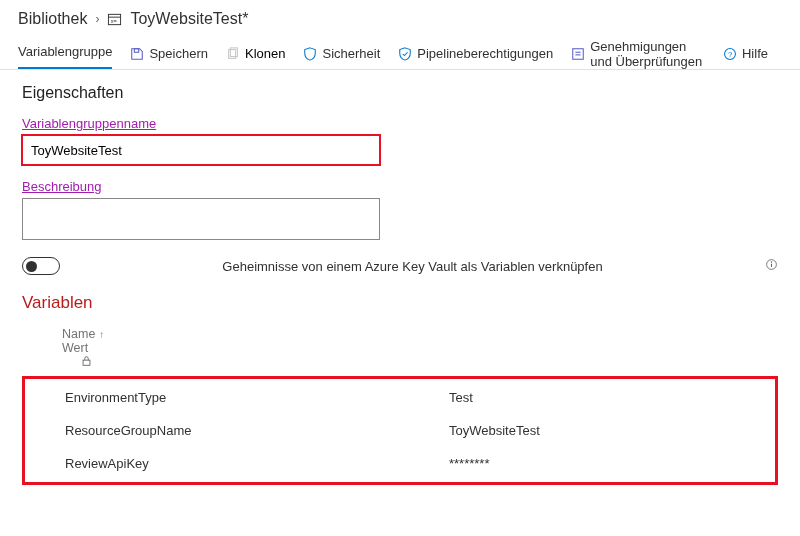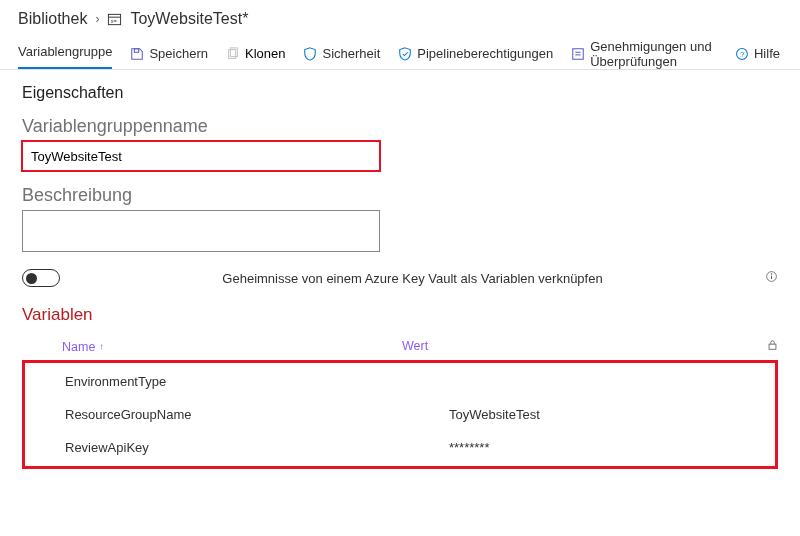--- a/index.html
+++ b/index.html
@@ -20,21 +20,21 @@
     font-size: 16px;
     color: #323130;
   }
   .breadcrumb .sep { color: #666; font-size: 12px; }
   .breadcrumb .page-icon svg { width: 15px; height: 15px; vertical-align: middle; }
   .breadcrumb .title { font-weight: 400; }
   .toolbar {
     display: flex;
     align-items: center;
     gap: 18px;
-    padding: 4px 20px 0 18px;
+    padding: 4px 32px 0 18px;
     border-bottom: 1px solid #e1e1e1;
     height: 36px;
   }
   .tab {
     font-size: 13px;
     padding: 6px 0 8px 0;
     cursor: pointer;
     color: #323130;
   }
   .tab.active {
@@ -48,21 +48,21 @@
     gap: 5px;
     font-size: 13px;
     color: #323130;
     cursor: pointer;
     padding: 4px 0;
   }
   .tool-btn.disabled { color: #000000; cursor: default; }
   .tool-btn .ic svg { width: 14px; height: 14px; display:block; }
   .content { padding: 14px 22px; }
   h2.section-title { font-size: 16px; font-weight: 400; margin-bottom: 14px; color:#222; }
-  .field-label { font-size: 18px; color: #737373; margin-bottom: 4px; display:block; }
+  .field-label { font-size: 13px; color: #a21caf; margin-bottom: 4px; display:block;text-decoration:underline; }
   .text-input {
     width: 358px;
     height: 30px;
     border: 1px solid #8a8886;
     padding: 4px 8px;
     font-size: 13px;
     font-family: inherit;
     outline: none;
   }
   .text-input.highlighted { outline: 2px solid #e81123; outline-offset: -1px; border-color:#8a8886; }
@@ -92,21 +92,22 @@
     border-radius:50%;
     top:2.5px; left:3px;
   }
   .info-icon svg { width:13px; height:13px; }
   .vars-title { font-size: 17px; font-weight: 400; margin: 6px 0 10px 0; color:#b91c1c;}
   .vars-table { width: 100%; }
   .vars-head {
     display:flex;
     padding: 4px 0 6px 40px;
     font-size: 12.5px;
-    color: #8b5cf6;
+    color: #737373;
+    flex-direction: column;
   }
   .col-name { width: 340px; display:flex; align-items:center; gap:4px;}
   .col-value { flex:1; }
   .col-lock { width: 30px; text-align:right; color:#605e5c;}
   .sort-arrow { font-size: 10px; }
   .vars-body {
     border: 3px solid #e81123;
     padding: 2px 0;
   }
   .var-row {
@@ -243,20 +244,21 @@
           <svg viewBox="0 0 12 14">
               <rect x="2" y="6" width="8" height="6" fill="none" stroke="#605e5c" stroke-width="1"></rect>
               <path d="M4 6V4a2 2 0 014 0v2" fill="none" stroke="#605e5c" stroke-width="1"></path>
             </svg>
         </span>
       </div>
     </div>
     <div class="vars-body">
       <div class="var-row">
         <div class="col-name">EnvironmentType</div>
+        <div class="col-value">Test</div>
       </div>
       <div class="var-row">
         <div class="col-name">ResourceGroupName</div>
         <div class="col-value">ToyWebsiteTest</div>
       </div>
       <div class="var-row">
         <div class="col-name">ReviewApiKey</div>
         <div class="col-value">********</div>
       </div>
     </div>

